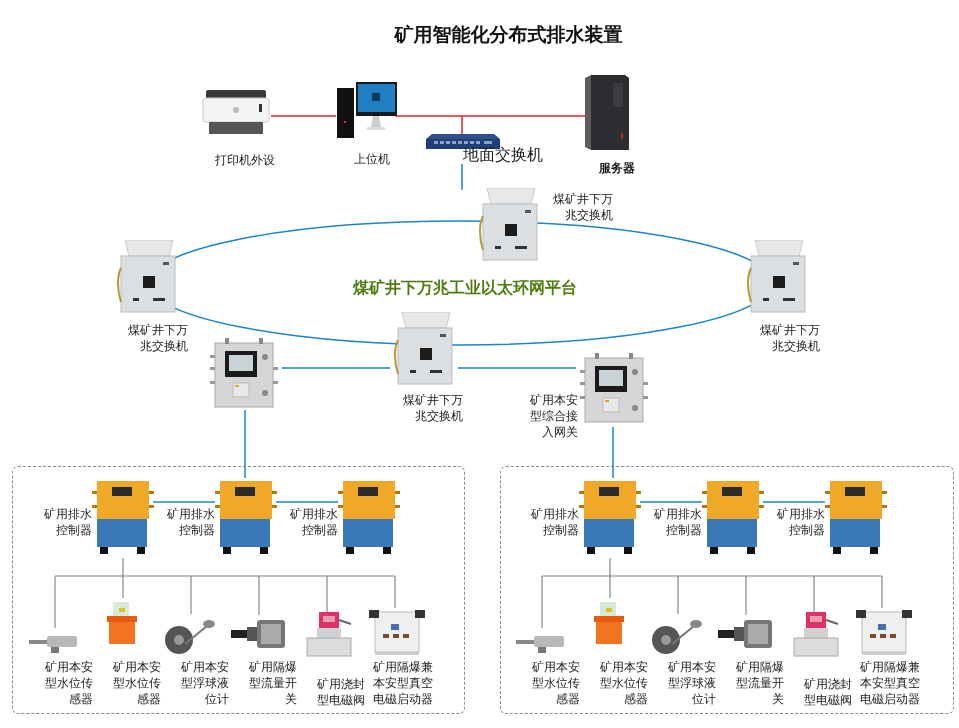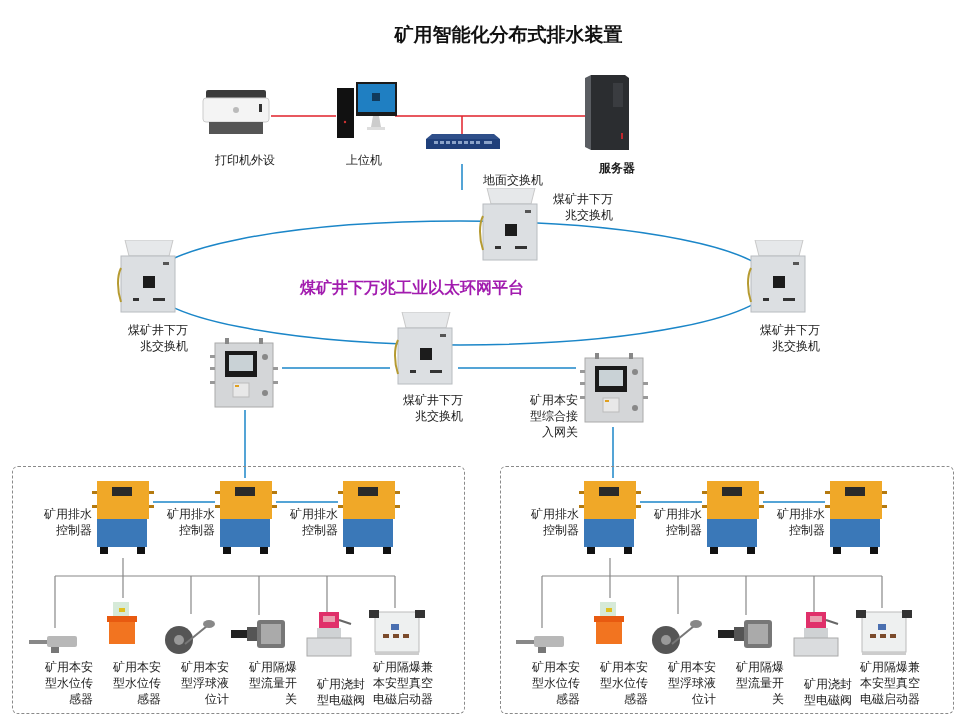--- a/index.html
+++ b/index.html
@@ -1,21 +1,21 @@
 <!DOCTYPE html>
 <html><head>
 <meta charset="utf-8">
 <style>
   html, body { margin: 0; padding: 0; background: #ffffff; }
   body { width: 959px; height: 728px; position: relative; overflow: hidden;
          font-family: "DejaVu Sans", "Liberation Sans", sans-serif; color: #1a1a1a; }
   #stage { position: absolute; left: 0; top: 0; width: 959px; height: 728px; }
   .lbl { position: absolute; font-size: 12px; line-height: 16px; text-align: right; white-space: pre-line; color: #1a1a1a; }
   .title { position: absolute; left: 0; width: 959px; top: 22px; text-align: center; font-size: 19px; font-weight: bold; color: #111; padding-left: 29px; }
-  .ring-title { position: absolute; left: 300px; width: 330px; top: 278px; font-size: 16px; font-weight: bold; color: #a21caf; }
+  .ring-title { position: absolute; left: 300px; width: 330px; top: 278px; text-align: center; font-size: 16px; font-weight: bold; color: #4d7c0f; }
   .dev { position: absolute; }
   .dashbox { position: absolute; border: 1.5px dashed #8a8a8a; border-radius: 6px; }
 </style>
 </head>
 <body>
 
 <div id="stage">
 
   <svg width="959" height="728" style="position:absolute;left:0;top:0">
 
@@ -77,38 +77,38 @@
 
   <svg class="dev" style="left:337px;top:82px" width="60" height="60" viewBox="0 0 60 60">
     <rect x="0" y="6" width="17" height="50" fill="#111"></rect>
     <circle cx="8" cy="40" r="1.2" fill="#c33"></circle>
     <rect x="19" y="0" width="41" height="34" fill="#1a1a1a"></rect>
     <rect x="21" y="2" width="37" height="28" fill="#1f7fc2"></rect>
     <rect x="35" y="11" width="8" height="8" fill="#113a5c"></rect>
     <polygon points="36,34 42,34 44,45 34,45" fill="#ccc"></polygon>
     <rect x="30" y="45" width="18" height="3" fill="#ddd"></rect>
   </svg>
-  <div class="lbl" style="left:332px;top:152px;width:50px;">上位机</div>
+  <div class="lbl" style="left:340px;top:152px;width:50px;font-family:Liberation Mono, monospace;">上位机</div>
 
   <svg class="dev" style="left:426px;top:134px" width="74" height="16" viewBox="0 0 74 16">
     <polygon points="6,0 68,0 74,5 0,5" fill="#2f4f8a"></polygon>
     <rect x="0" y="5" width="74" height="10" fill="#1f3f7a"></rect>
     <g fill="#8aa2c8">
       <rect x="8" y="7" width="4" height="3"></rect>
         <rect x="14" y="7" width="4" height="3"></rect>
         <rect x="20" y="7" width="4" height="3"></rect>
       <rect x="26" y="7" width="4" height="3"></rect>
         <rect x="32" y="7" width="4" height="3"></rect>
         <rect x="38" y="7" width="4" height="3"></rect>
       <rect x="44" y="7" width="4" height="3"></rect>
         <rect x="50" y="7" width="4" height="3"></rect>
         <rect x="58" y="7" width="8" height="3"></rect>
     </g>
   </svg>
-  <div class="lbl" style="left:458px;top:172px;width:85px;font-size:12px;">地面交换机</div>
+  <div class="lbl" style="left:458px;top:147px;width:85px;font-size:16px;">地面交换机</div>
 
   <svg class="dev" style="left:585px;top:75px" width="44" height="75" viewBox="0 0 44 75">
     <polygon points="6,0 40,0 44,3 44,75 6,75" fill="#2b2d30"></polygon>
     <polygon points="0,3 6,0 6,75 0,72" fill="#5a5d62"></polygon>
     <rect x="28" y="8" width="10" height="24" fill="#3a3c40"></rect>
     <rect x="36" y="58" width="2" height="6" fill="#c0272d"></rect>
   </svg>
   <div class="lbl" style="left:585px;top:160px;width:50px;font-weight:bold;">服务器</div>
 
   <svg class="dev" style="left:477px;top:188px" width="65" height="74" viewBox="0 0 65 74">

